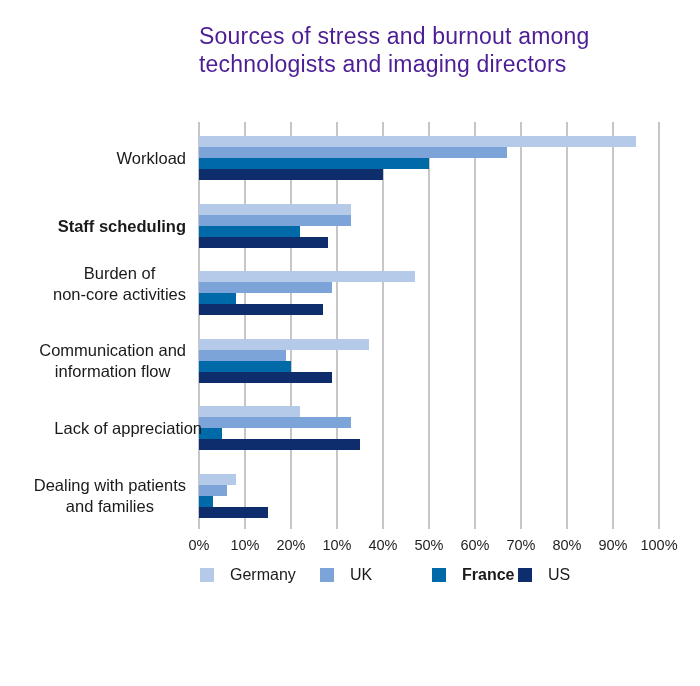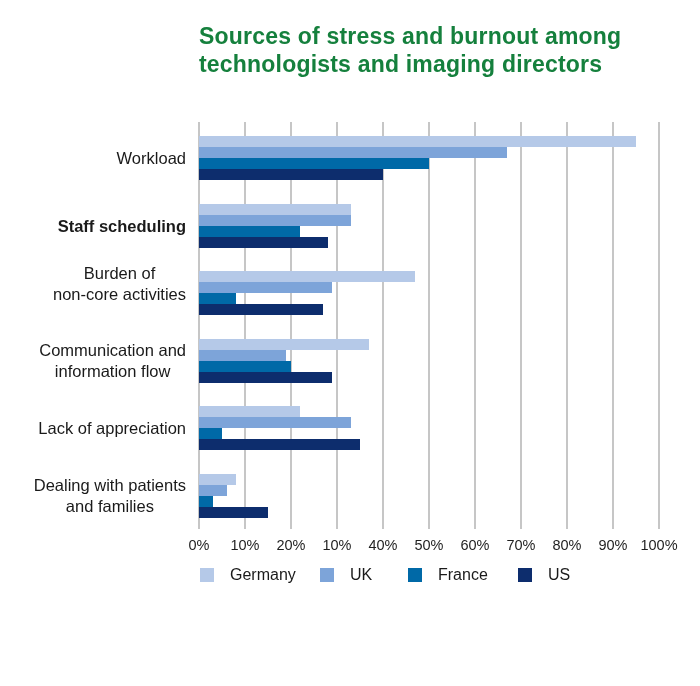--- a/index.html
+++ b/index.html
@@ -15,23 +15,23 @@
     background: #ffffff;
     overflow: hidden;
   }
   .chart-title {
     position: absolute;
     left: 199px;
     top: 22px;
     width: 470px;
     font-size: 23px;
     line-height: 28px;
-    font-weight: 700;
+    font-weight: 400;
     letter-spacing: 0.2px;
-    color: #15803d;
+    color: #4c1d95;
     white-space: pre-line;
   }
   .chart {
     position: absolute;
     left: 0;
     top: 0;
     width: 700px;
     height: 600px;
   }
   .plot-area {
@@ -147,21 +147,21 @@
         <div class="bar" style="top: 374px; width: 13.8px; background: rgb(0, 105, 167);"></div>
         <div class="bar" style="top: 385px; width: 69px; background: rgb(13, 45, 109);"></div>
       </div>
     <div id="catLabels">
         <div class="cat-label" style="top: 136px;">Workload</div>
         <div class="cat-label" style="top: 204px; font-weight: bold;">Staff scheduling</div>
         <div class="cat-label" style="top: 262px;">Burden of
 non-core activities</div>
         <div class="cat-label" style="top: 339px;">Communication and
 information flow</div>
-        <div class="cat-label" style="top: 406px;">Lack of appreciation</div>
+        <div class="cat-label" style="top: 406px; padding-left: 16px;">Lack of appreciation</div>
         <div class="cat-label" style="top: 474px;">Dealing with patients
 and families</div>
       </div>
     <div id="xAxis">
         <div class="x-tick" style="left: 171px;">0%</div>
         <div class="x-tick" style="left: 217px;">10%</div>
         <div class="x-tick" style="left: 263px;">20%</div>
         <div class="x-tick" style="left: 309px;">10%</div>
         <div class="x-tick" style="left: 355px;">40%</div>
         <div class="x-tick" style="left: 401px;">50%</div>
@@ -173,21 +173,21 @@
       </div>
     <div id="legend">
         <div class="legend-item" style="left: 200px;">
           <span class="legend-swatch" style="background: rgb(181, 201, 232);"></span>
           <span>Germany</span>
         </div>
         <div class="legend-item" style="left: 320px;">
           <span class="legend-swatch" style="background: rgb(125, 164, 217);"></span>
           <span>UK</span>
         </div>
-        <div class="legend-item" style="left: 408px;">
+        <div class="legend-item" style="left: 432px; font-weight: bold;">
           <span class="legend-swatch" style="background: rgb(0, 105, 167);"></span>
           <span>France</span>
         </div>
         <div class="legend-item" style="left: 518px;">
           <span class="legend-swatch" style="background: rgb(13, 45, 109);"></span>
           <span>US</span>
         </div>
       </div>
   </div>
 

